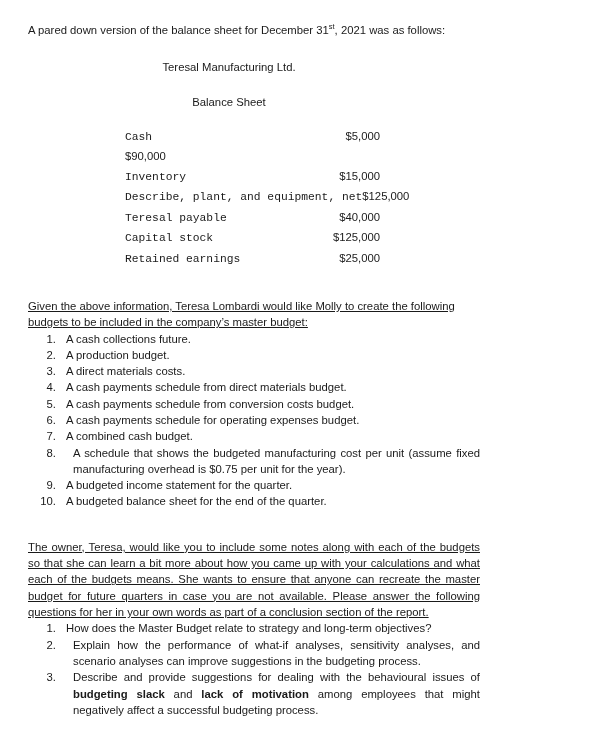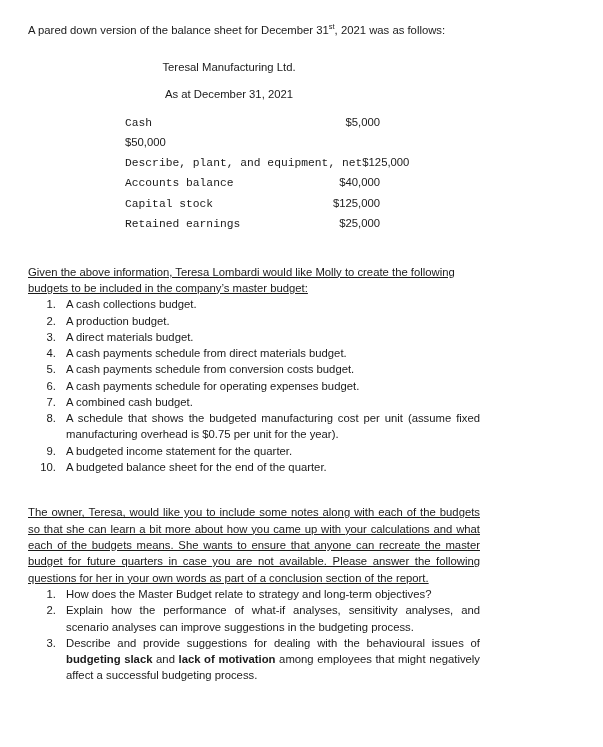--- a/index.html
+++ b/index.html
@@ -29,21 +29,21 @@
   }
   sup {
     font-size: 0.66em;
     vertical-align: super;
     line-height: 0;
   }
   .bs-heading {
     text-align: center;
     font-size: 11.3px;
     line-height: 1.62;
-    margin: 8px;
+    margin: 16px;
     padding-right: 50px;
   }
   .bs-table {
     margin: 10px 0 0 0;
     padding-left: 97px;
     padding-right: 100px;
   }
   .bs-row {
     display: flex;
     justify-content: space-between;
@@ -85,77 +85,82 @@
     top: 0;
     width: 28px;
     text-align: right;
   }
   ol.numlist > li > .item-text {
     display: block;
   }
   ol.numlist > li.justify > .item-text {
     text-align: justify;
     text-justify: inter-word;
+    margin-left: 7px;
   }
   .first-list { margin-top: 1px; }
   .second-list { margin-top: 1px; }
   b { font-weight: bold; }
 </style>
 </head>
 <body>
 
 <div class="page">
 
   <p class="intro-line"><span>A pared down version of the balance sheet for December 31</span><sup>st</sup><span>, 2021 was as follows:</span></p>
 
   <div>
     <p class="bs-heading">Teresal Manufacturing Ltd.</p>
-    <p class="bs-heading">As at December 31, 2021</p>
+    <p class="bs-heading">Balance Sheet</p>
 
     <div class="bs-table">
       <div class="bs-row">
         <span class="bs-label">Cash</span>
         <span class="bs-value">$5,000</span>
       </div>
       <div class="bs-row">
-        <span class="bs-value">$50,000</span>
+        <span class="bs-value">$90,000</span>
+      </div>
+      <div class="bs-row">
+        <span class="bs-label">Inventory</span>
+        <span class="bs-value">$15,000</span>
       </div>
       <div class="bs-row">
         <span class="bs-label">Describe, plant, and equipment, net</span>
         <span class="bs-value">$125,000</span>
       </div>
       <div class="bs-row">
-        <span class="bs-label">Accounts balance</span>
+        <span class="bs-label">Teresal payable</span>
         <span class="bs-value">$40,000</span>
       </div>
       <div class="bs-row">
         <span class="bs-label">Capital stock</span>
         <span class="bs-value">$125,000</span>
       </div>
       <div class="bs-row">
         <span class="bs-label">Retained earnings</span>
         <span class="bs-value">$25,000</span>
       </div>
     </div>
   </div>
 
   <p class="para spaced-top">Given the above information, Teresa Lombardi would like Molly to create the following budgets to be included in the company’s master budget:</p>
 
   <ol class="numlist first-list">
     <li>
       <span class="marker">1.</span>
-      <span class="item-text">A cash collections budget.</span>
+      <span class="item-text">A cash collections future.</span>
     </li>
     <li>
       <span class="marker">2.</span>
       <span class="item-text">A production budget.</span>
     </li>
     <li>
       <span class="marker">3.</span>
-      <span class="item-text">A direct materials budget.</span>
+      <span class="item-text">A direct materials costs.</span>
     </li>
     <li>
       <span class="marker">4.</span>
       <span class="item-text">A cash payments schedule from direct materials budget.</span>
     </li>
     <li>
       <span class="marker">5.</span>
       <span class="item-text">A cash payments schedule from conversion costs budget.</span>
     </li>
     <li>

